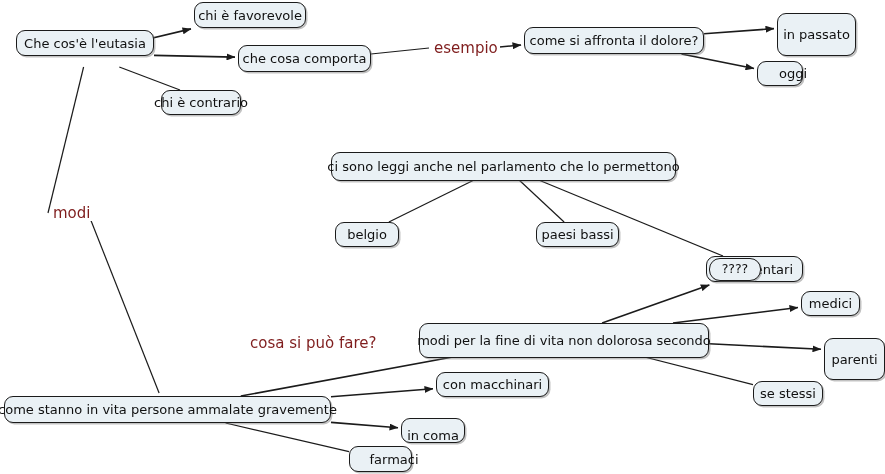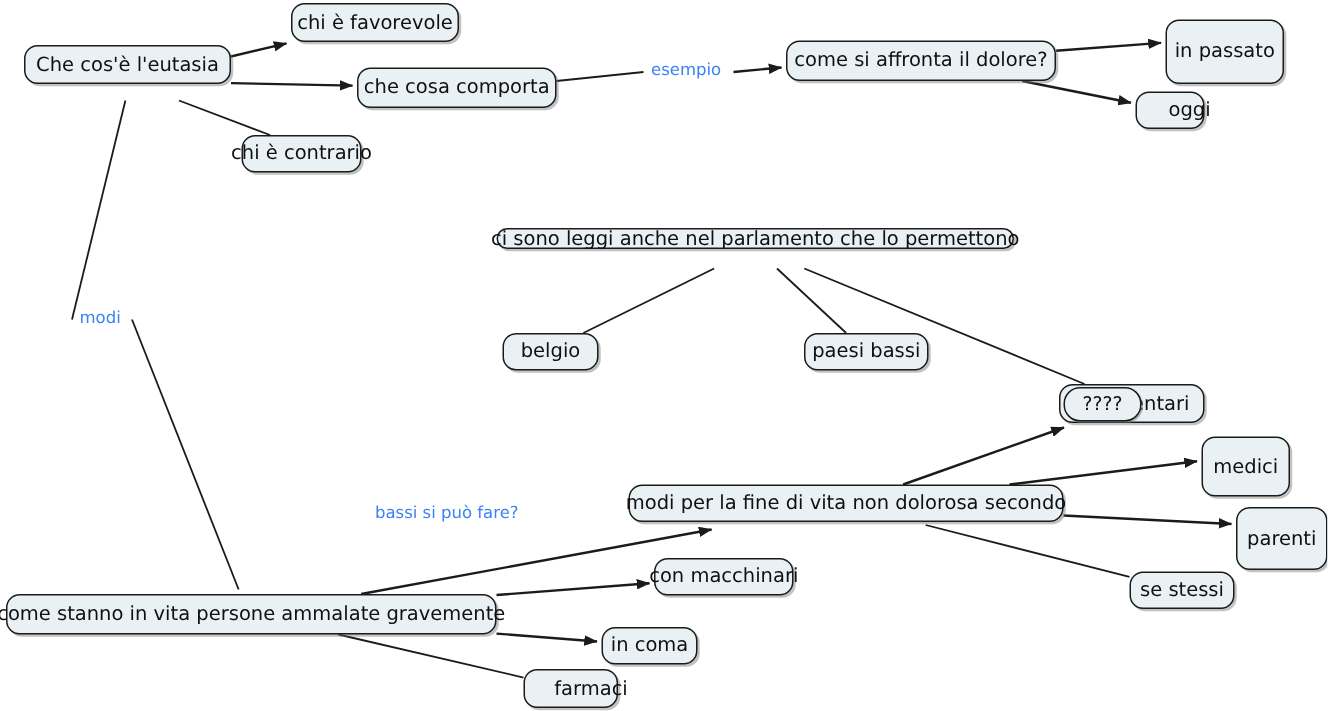--- a/index.html
+++ b/index.html
@@ -41,22 +41,22 @@
   }
   .node.small-overlay {
     font-size: 12.5px;
     border-width: 1.6px;
     border-radius: 11px;
     z-index: 5;
     box-shadow: 1px 1px 0 rgba(120,120,120,0.45);
   }
   .edge-label {
     position: absolute;
-    font-size: 11px;
-    color: #3b82f6;
+    font-size: 15px;
+    color: #7f1d1d;
     background: #ffffff;
     line-height: 1;
     white-space: nowrap;
     padding: 0 2px;
   }
 </style>
 </head>
 <body>
 
 <div id="canvas">
@@ -104,58 +104,58 @@
       </div>
       <div class="node" style="left: 524px; top: 27px; width: 180px; height: 27px; align-items: center;">
         <span>come si affronta il dolore?</span>
       </div>
       <div class="node" style="left: 777px; top: 13px; width: 79px; height: 43px;">
         <span>in passato</span>
       </div>
       <div class="node" style="left: 757px; top: 61px; width: 44px; height: 25px; padding-left: 35px;">
         <span>oggi</span>
       </div>
-      <div class="node" style="left: 331px; top: 152px; width: 345px; height: 14px;">
+      <div class="node" style="left: 331px; top: 152px; width: 345px; height: 29px;">
         <span>ci sono leggi anche nel parlamento che lo permettono</span>
       </div>
       <div class="node" style="left: 335px; top: 222px; width: 64px; height: 25px;">
         <span>belgio</span>
       </div>
       <div class="node" style="left: 536px; top: 222px; width: 83px; height: 25px;">
         <span>paesi bassi</span>
       </div>
       <div class="node" style="left: 706px; top: 256px; width: 97px; height: 26px; justify-content: flex-end;">
         <span>entari</span>
       </div>
       <div class="node small-overlay" style="left: 709px; top: 258px; width: 52px; height: 23px;">
         <span>????</span>
       </div>
-      <div class="node" style="left: 801px; top: 291px; width: 59px; height: 40px;">
+      <div class="node" style="left: 801px; top: 291px; width: 59px; height: 25px;">
         <span>medici</span>
       </div>
       <div class="node" style="left: 824px; top: 338px; width: 61px; height: 42px;">
         <span>parenti</span>
       </div>
-      <div class="node" style="left: 419px; top: 323px; width: 290px; height: 25px;">
+      <div class="node" style="left: 419px; top: 323px; width: 290px; height: 35px;">
         <span>modi per la fine di vita non dolorosa secondo</span>
       </div>
       <div class="node" style="left: 753px; top: 381px; width: 70px; height: 25px;">
         <span>se stessi</span>
       </div>
-      <div class="node" style="left: 436px; top: 372px; width: 93px; height: 25px;">
+      <div class="node" style="left: 436px; top: 372px; width: 113px; height: 25px;">
         <span>con macchinari</span>
       </div>
       <div class="node" style="left: 4px; top: 396px; width: 327px; height: 27px;">
         <span>come stanno in vita persone ammalate gravemente</span>
       </div>
-      <div class="node" style="left: 401px; top: 418px; width: 64px; height: 25px;">
+      <div class="node" style="left: 401px; top: 418px; width: 64px; height: 25px; align-items: flex-end;">
         <span>in coma</span>
       </div>
       <div class="node" style="left: 349px; top: 446px; width: 63px; height: 26px; padding-left: 36px;">
         <span>farmaci</span>
       </div>
     </div>
   <div id="labels-group">
       <div class="edge-label" style="left: 432px; top: 41px;">esempio</div>
       <div class="edge-label" style="left: 51px; top: 206px;">modi</div>
-      <div class="edge-label" style="left: 248px; top: 336px;">bassi si può fare?</div>
+      <div class="edge-label" style="left: 248px; top: 336px;">cosa si può fare?</div>
     </div>
 </div>
 
 </body></html>

